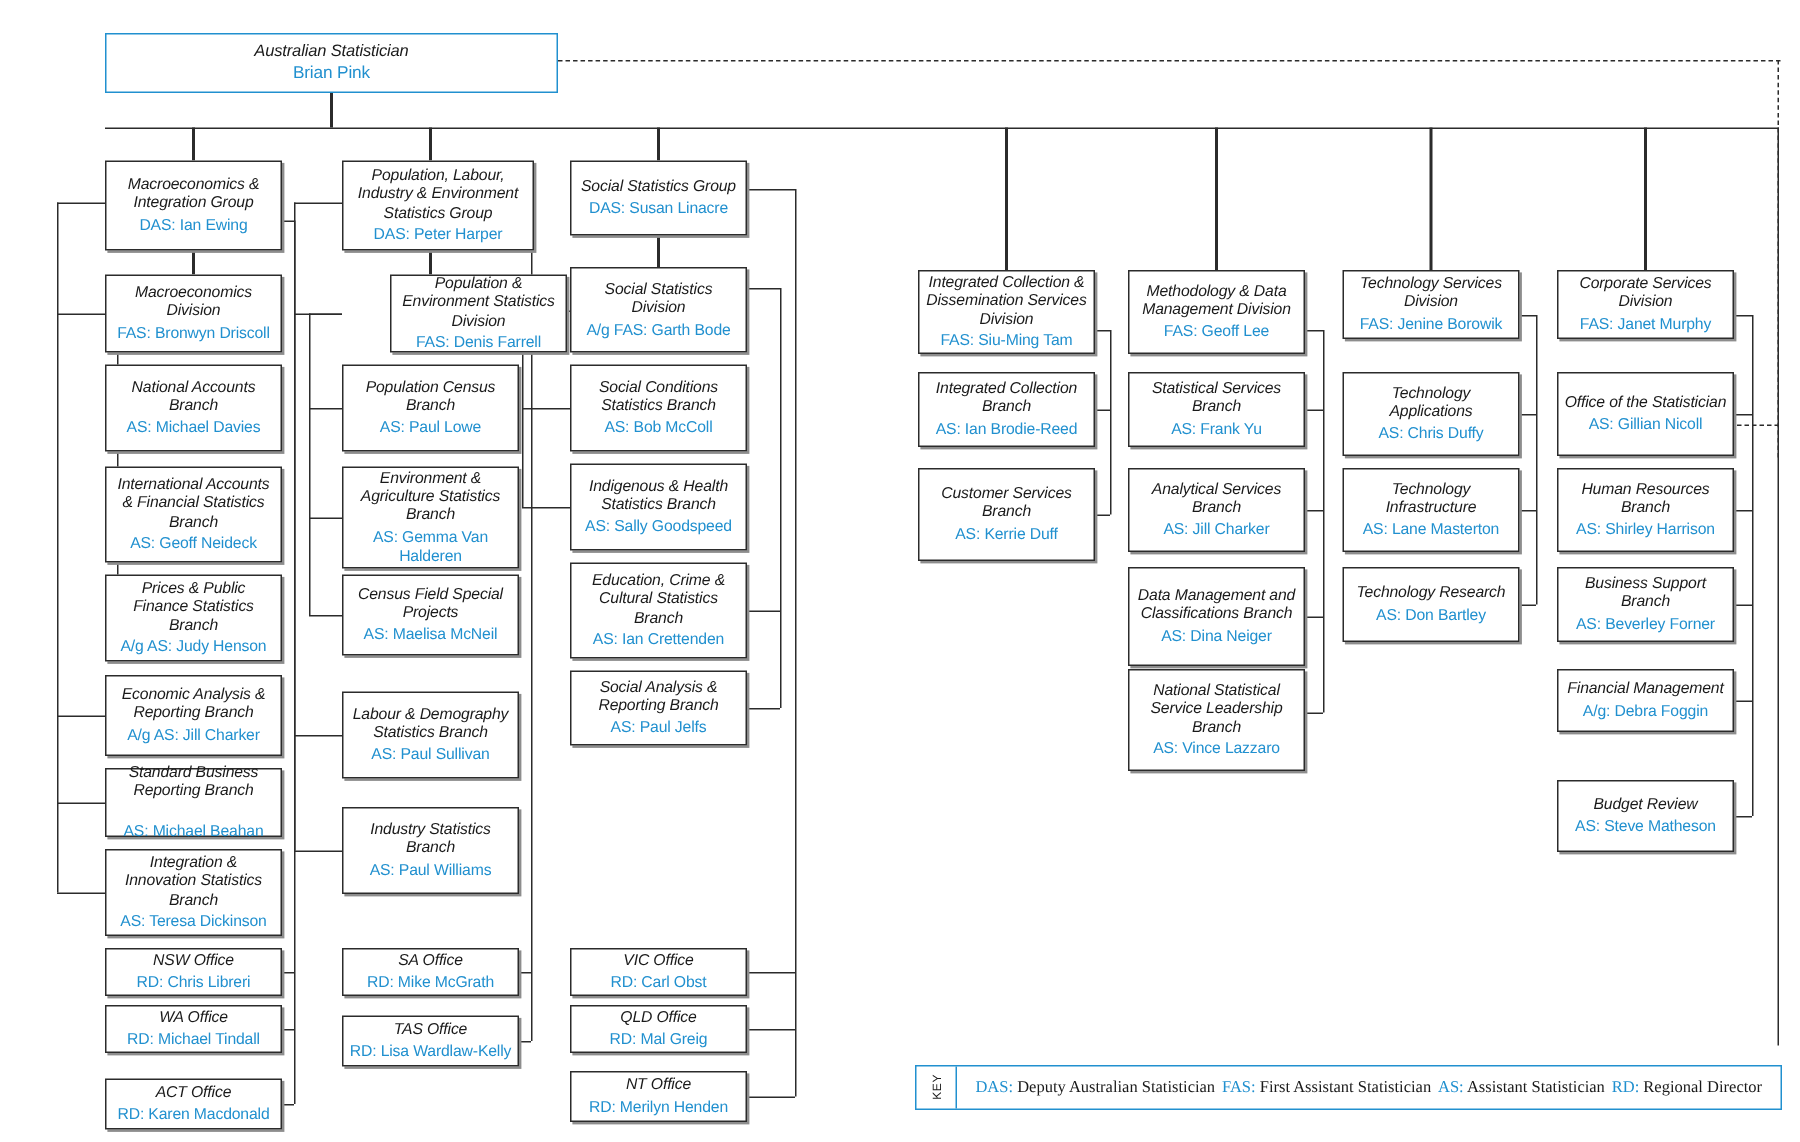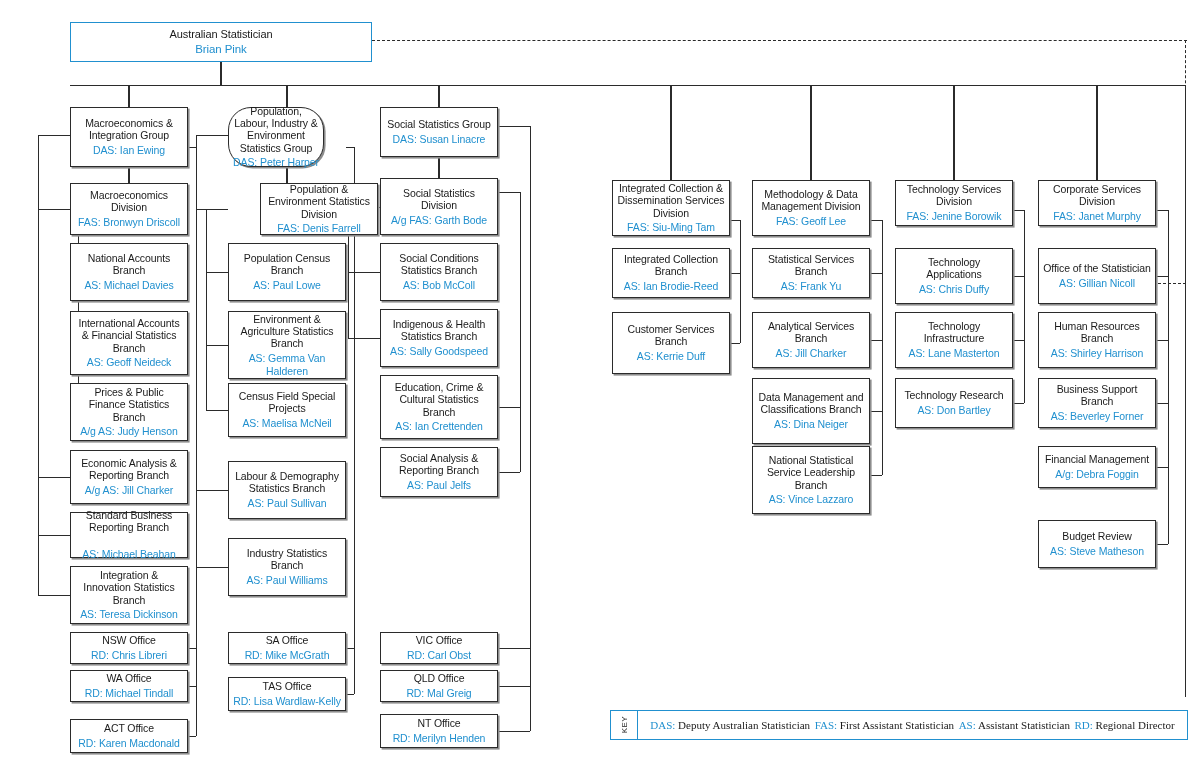--- a/index.html
+++ b/index.html
@@ -25,20 +25,21 @@
     box-shadow:1.6px 1.6px 0 0 #8d8d8d;
     display:flex;
     flex-direction:column;
     align-items:center;
     justify-content:center;
     text-align:center;
     padding:3px 4px;
     z-index:5;
   }
   .node .title{
+    font-style:italic;
     font-size:10.5px;
     line-height:12.2px;
     color:#1a1a1a;
     letter-spacing:-0.1px;
   }
   .node .person{
     font-size:10.5px;
     line-height:12.6px;
     color:#2190cf;
     margin-top:2.5px;
@@ -205,21 +206,21 @@
     </div>
   <div id="nodes">
       <div class="node root" style="left: 70px; top: 22px; width: 302px; height: 40px;">
         <div class="title">Australian Statistician</div>
         <div class="person">Brian Pink</div>
       </div>
       <div class="node" style="left: 70px; top: 107px; width: 118px; height: 60px;">
         <div class="title">Macroeconomics &amp; Integration Group</div>
         <div class="person">DAS: Ian Ewing</div>
       </div>
-      <div class="node" style="left: 228px; top: 107px; width: 96px; height: 60px; border-radius: 23px;">
+      <div class="node" style="left: 228px; top: 107px; width: 128px; height: 60px;">
         <div class="title">Population, Labour, Industry &amp; Environment Statistics Group</div>
         <div class="person">DAS: Peter Harper</div>
       </div>
       <div class="node" style="left: 380px; top: 107px; width: 118px; height: 50px;">
         <div class="title">Social Statistics Group</div>
         <div class="person">DAS: Susan Linacre</div>
       </div>
       <div class="node" style="left: 70px; top: 183px; width: 118px; height: 52px;">
         <div class="title">Macroeconomics Division</div>
         <div class="person">FAS: Bronwyn Driscoll</div>

